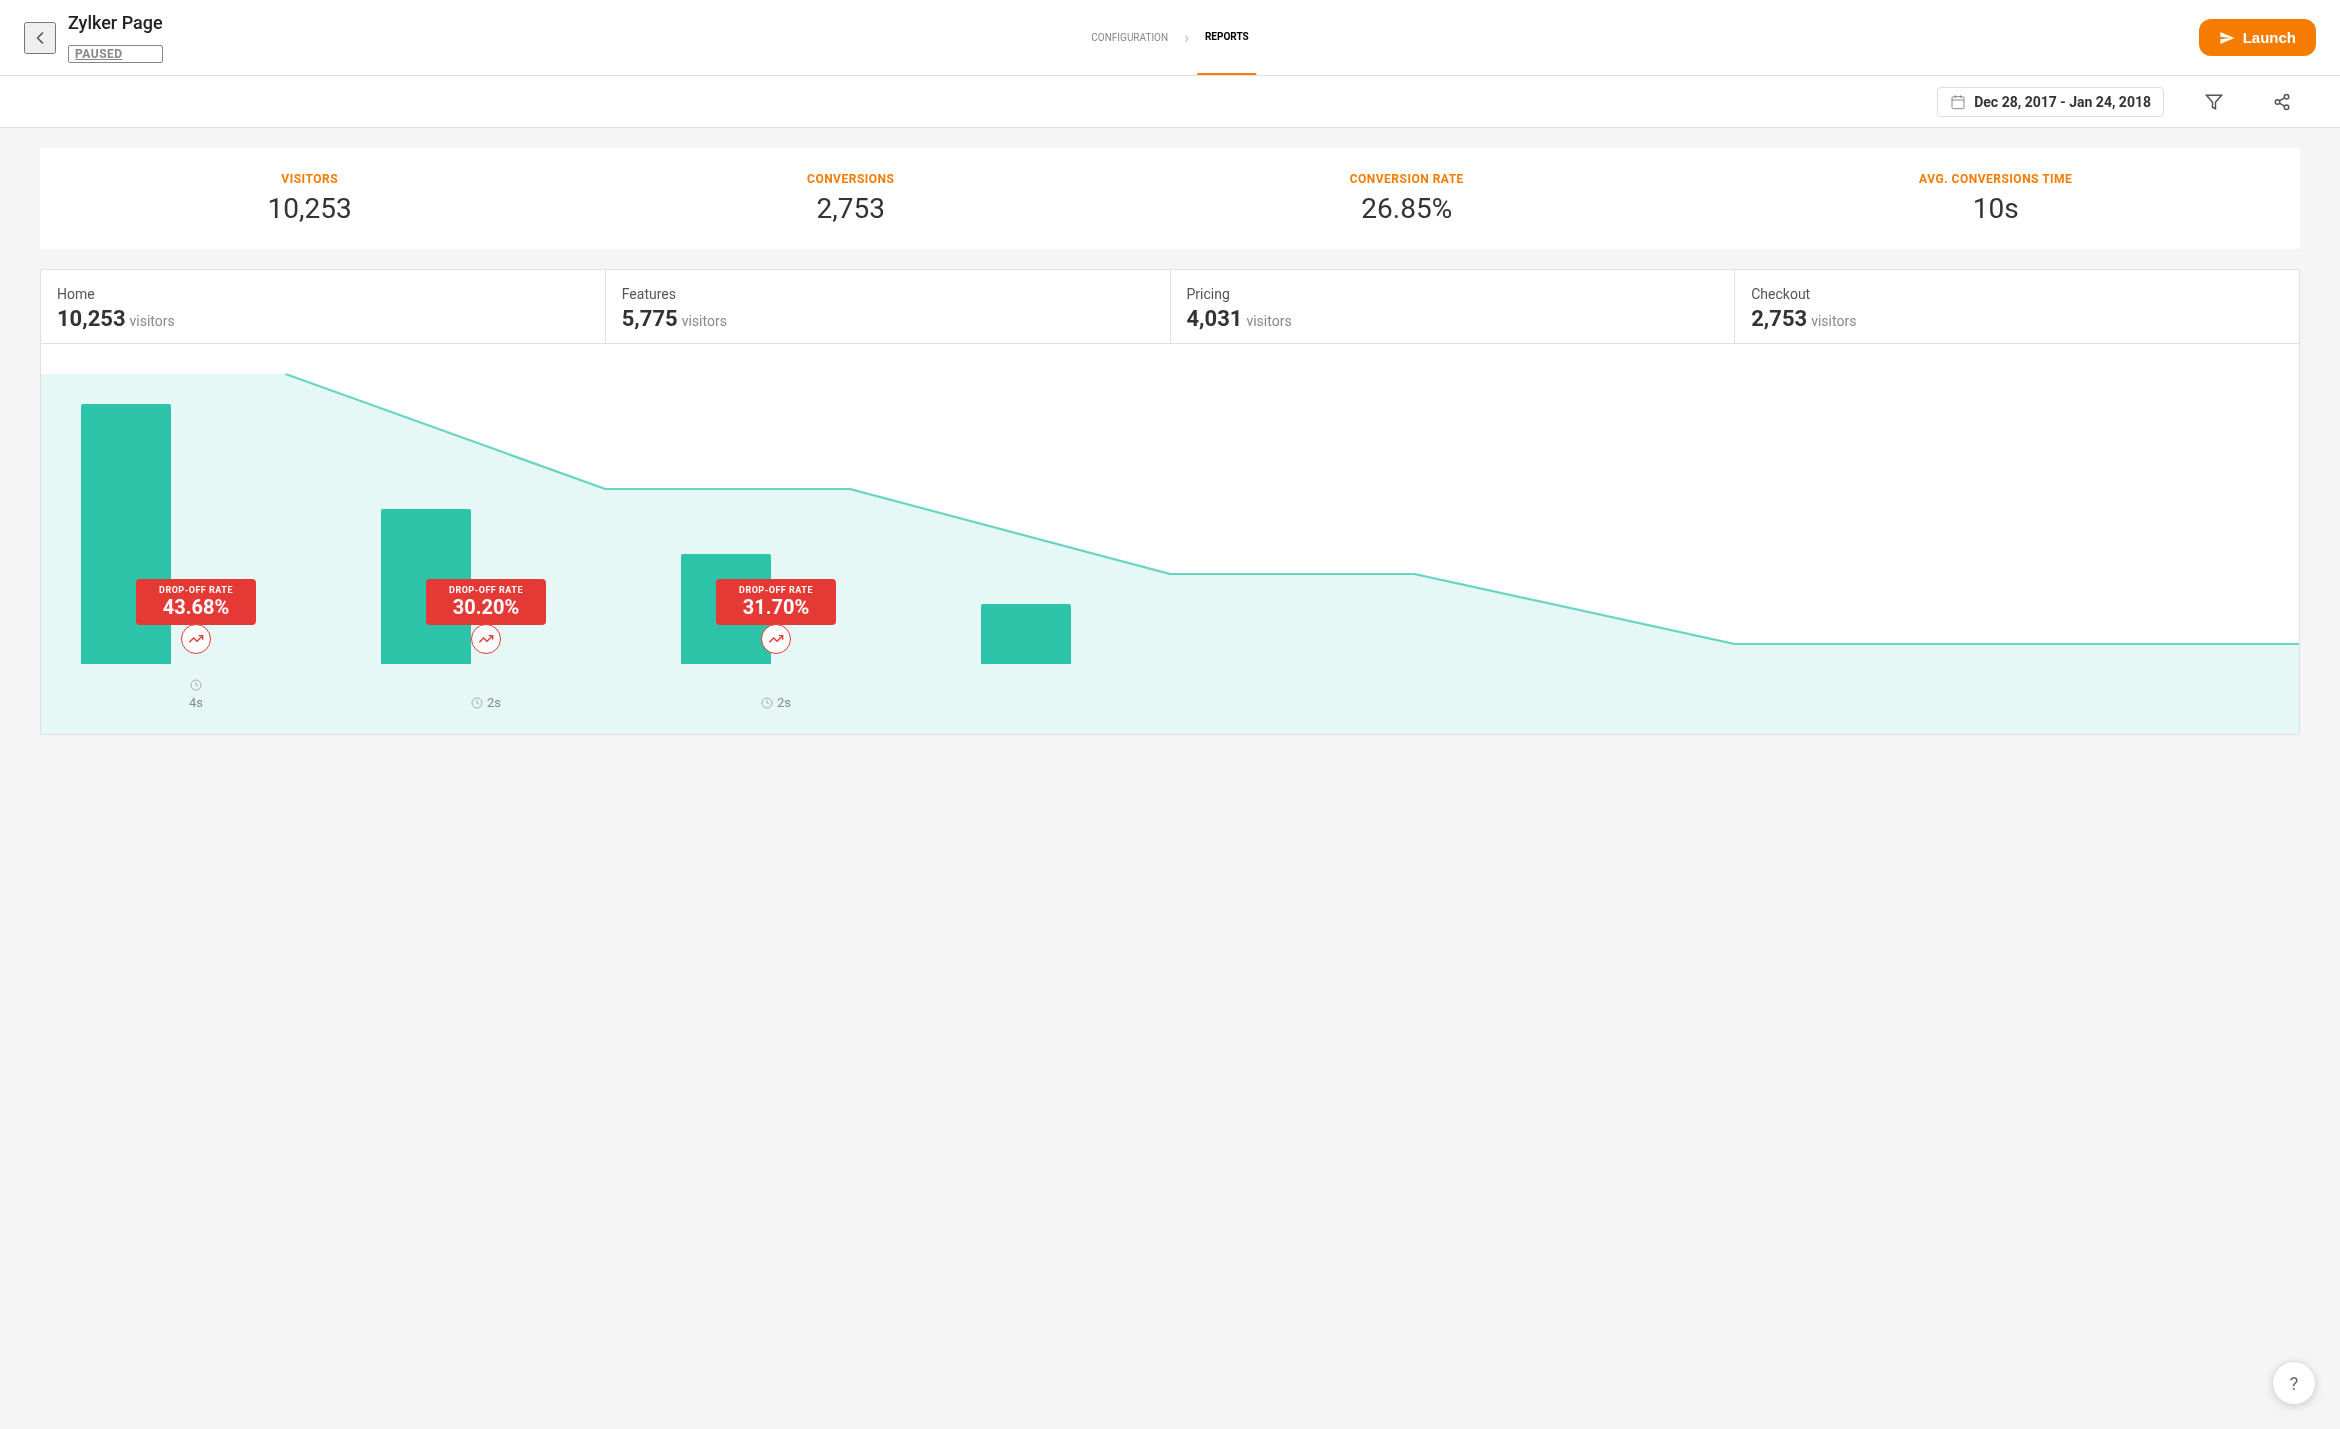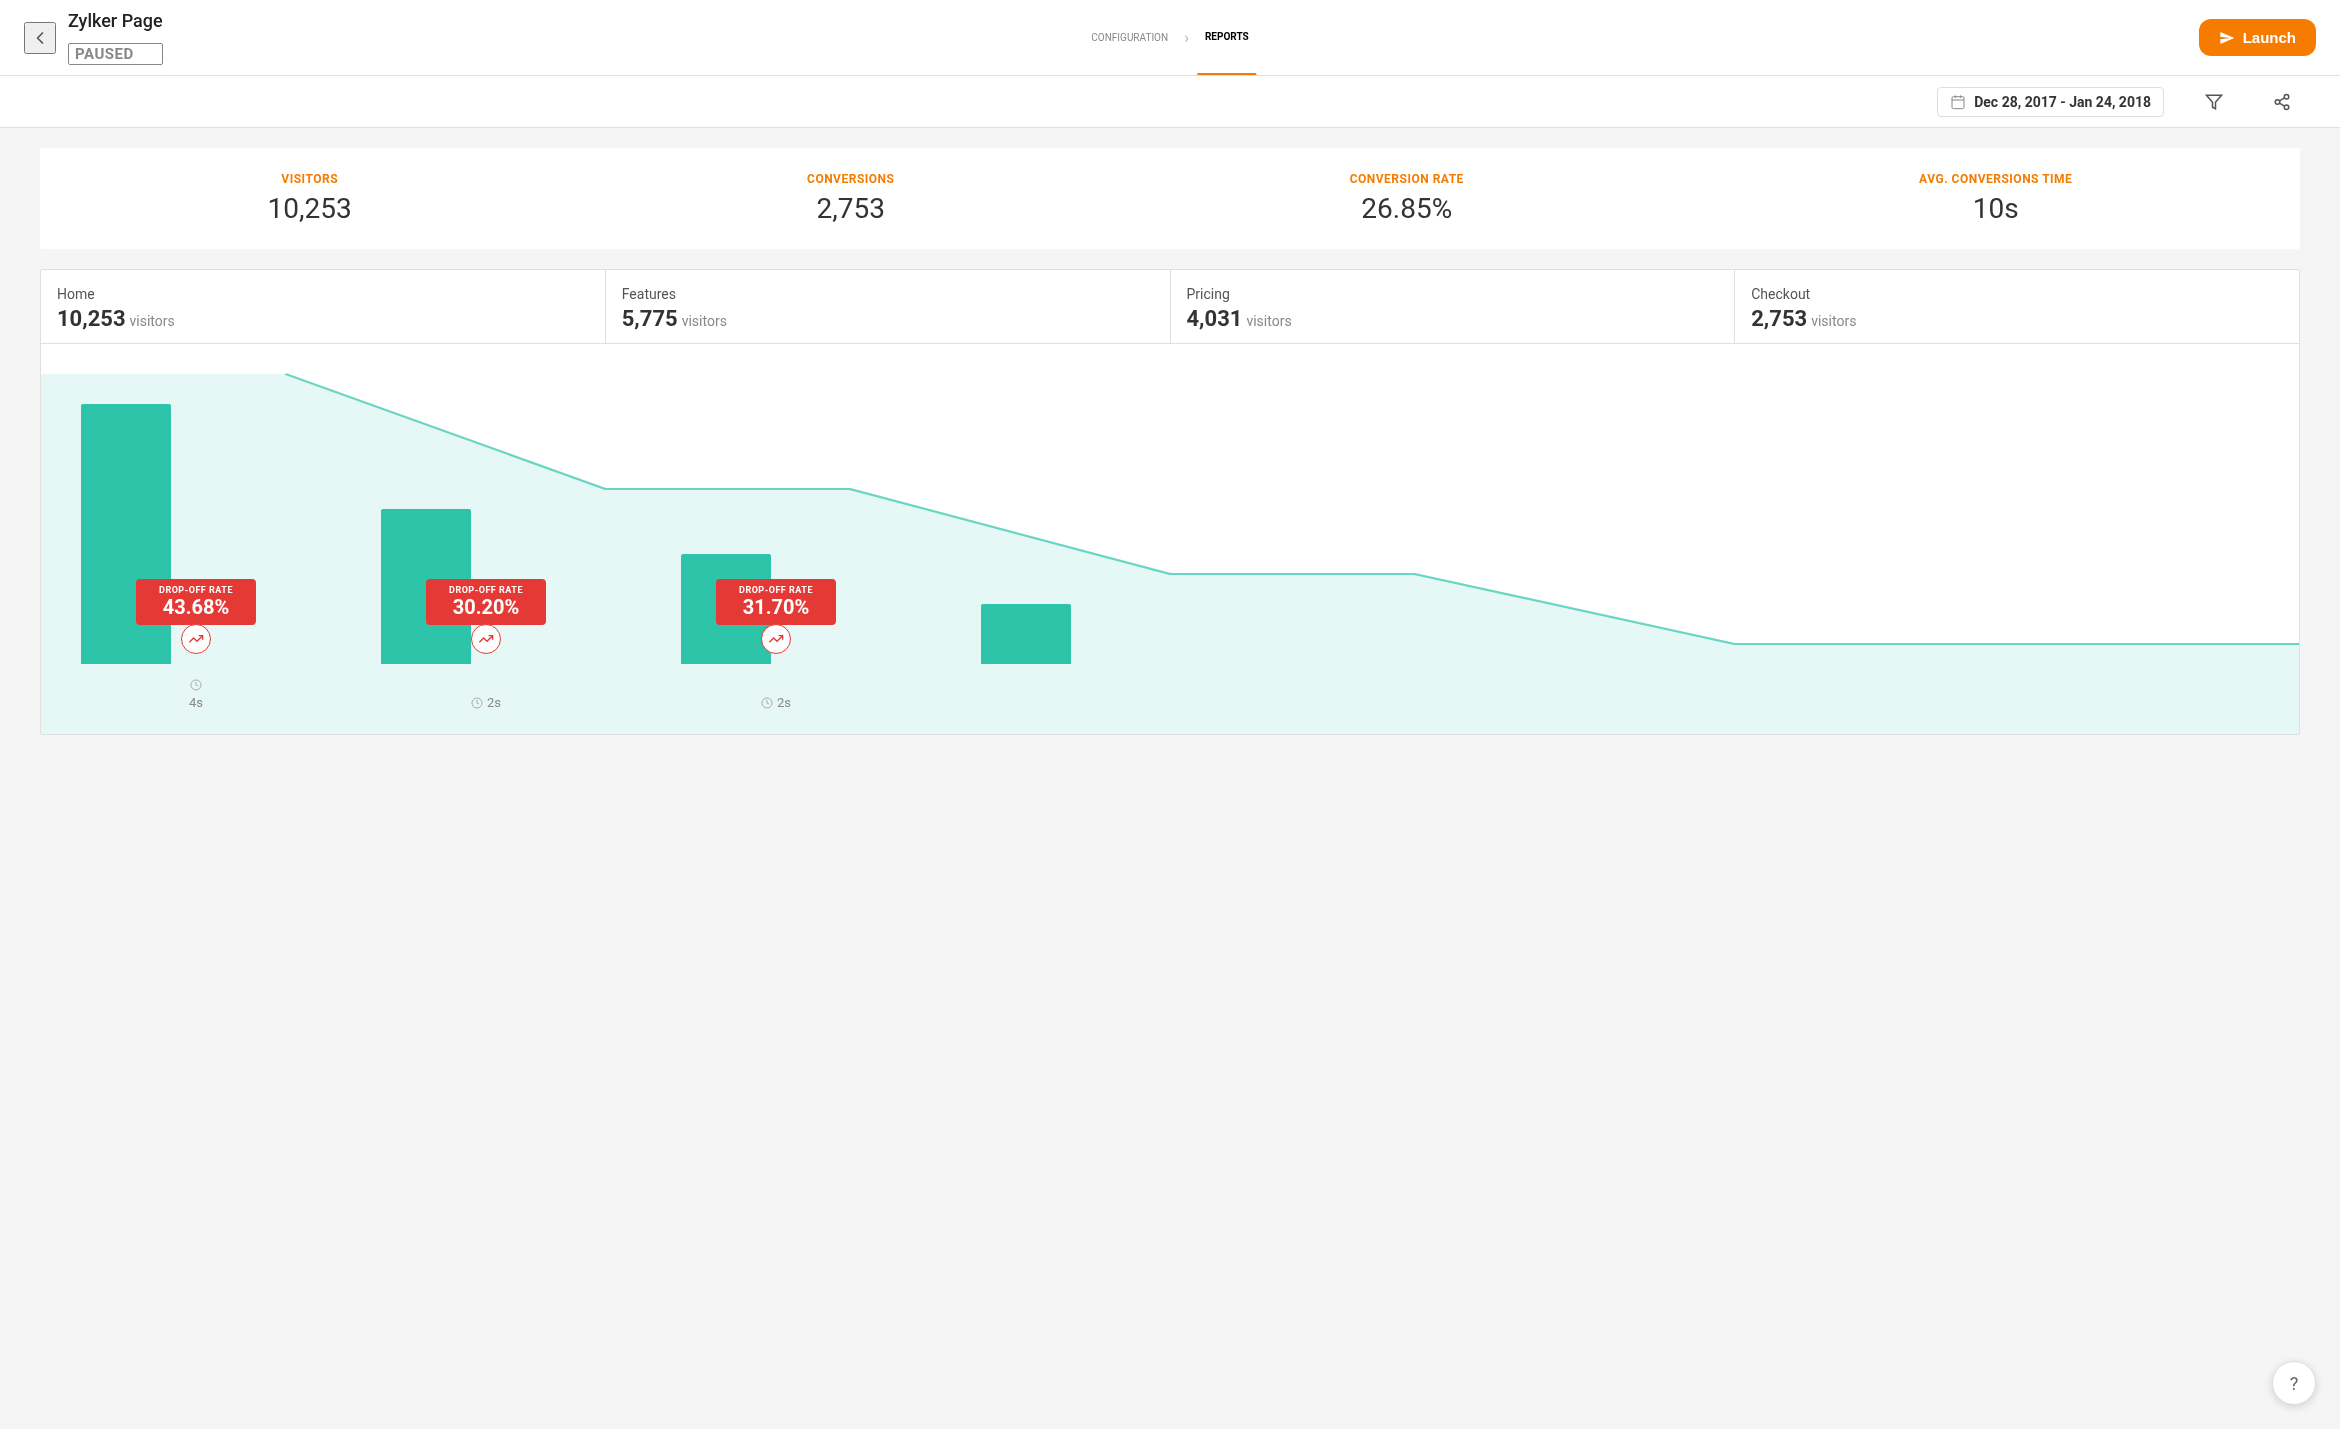--- a/index.html
+++ b/index.html
@@ -19,26 +19,27 @@
       display: flex; align-items: center; justify-content: center;
       width: 32px; height: 32px; cursor: pointer; margin-right: 12px;
       color: #555;
     }
     .page-title-group { display: flex; flex-direction: column; }
     .page-title { font-size: 18px; font-weight: 500; color: #222; }
     .paused-badge {
       display: inline-block;
       border: 1.5px solid #888;
       color: #888;
-      font-size: 15px;
+      font-size: 12px;
       font-weight: 700;
       padding: 1px 6px;
       border-radius: 2px;
       margin-top: 12px;
       letter-spacing: 0.5px;
+      text-decoration: underline;
     }
     .nav-tabs {
       position: absolute;
       left: 50%;
       transform: translateX(-50%);
       display: flex;
       align-items: center;
       gap: 8px;
       height: 100%;
     }

